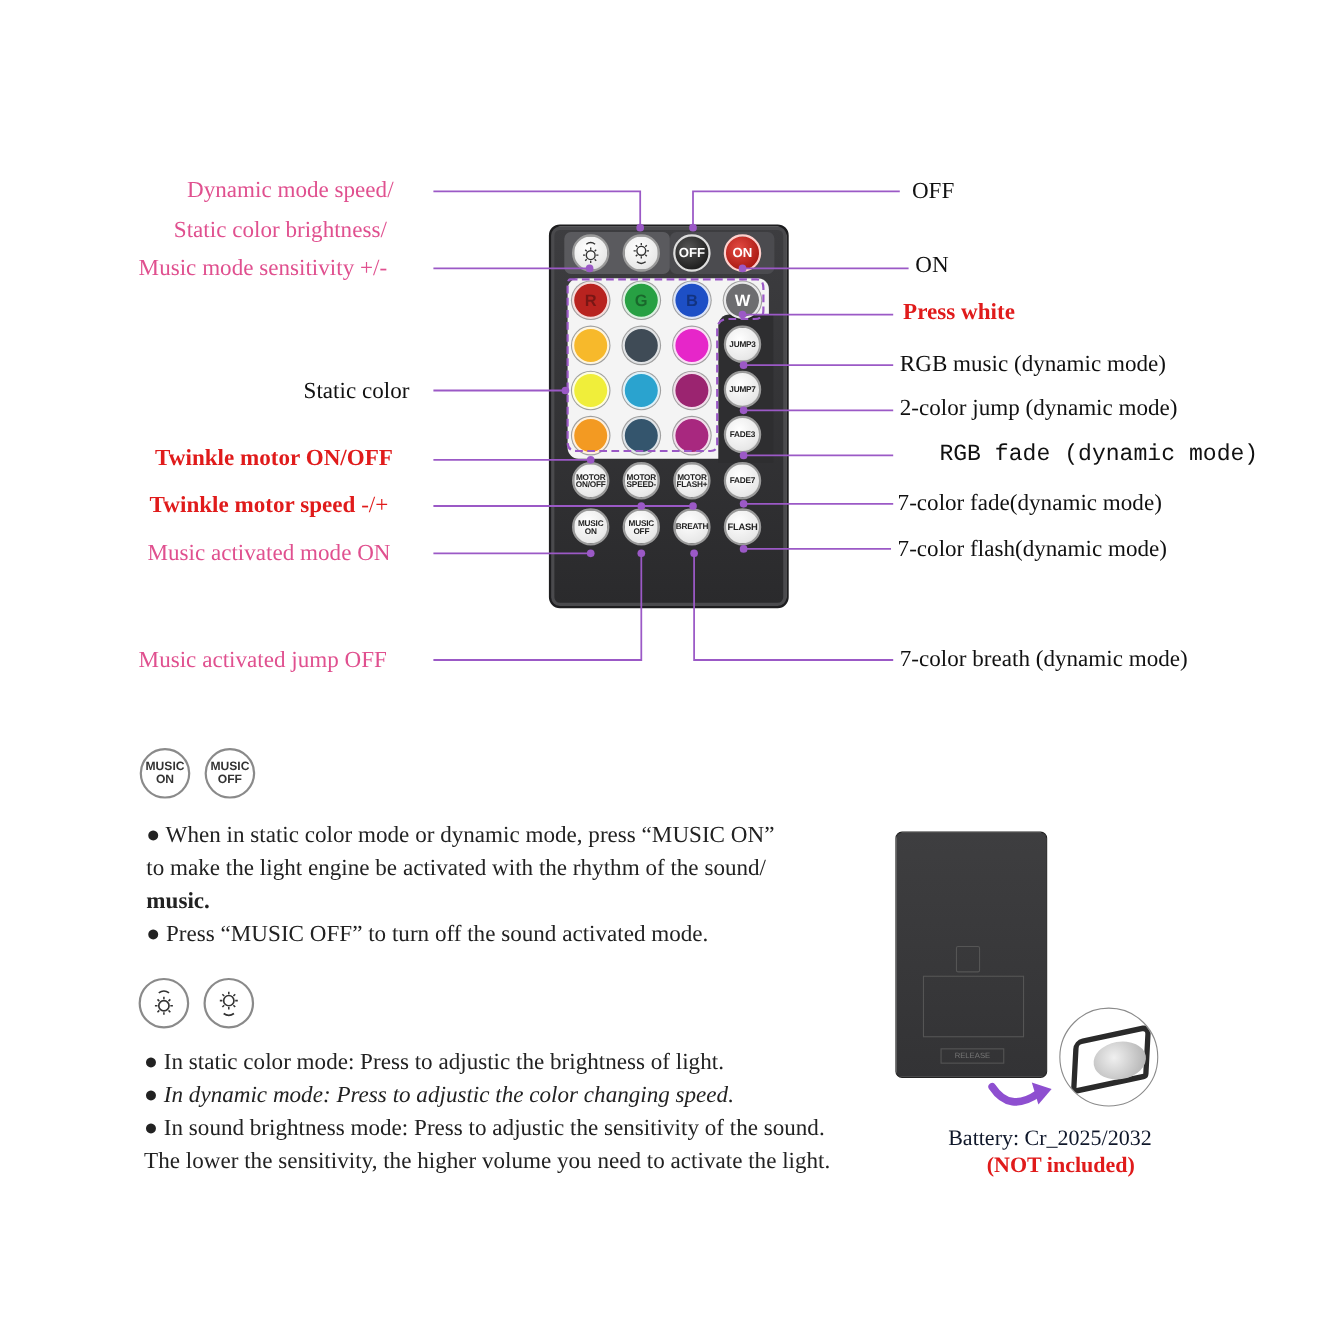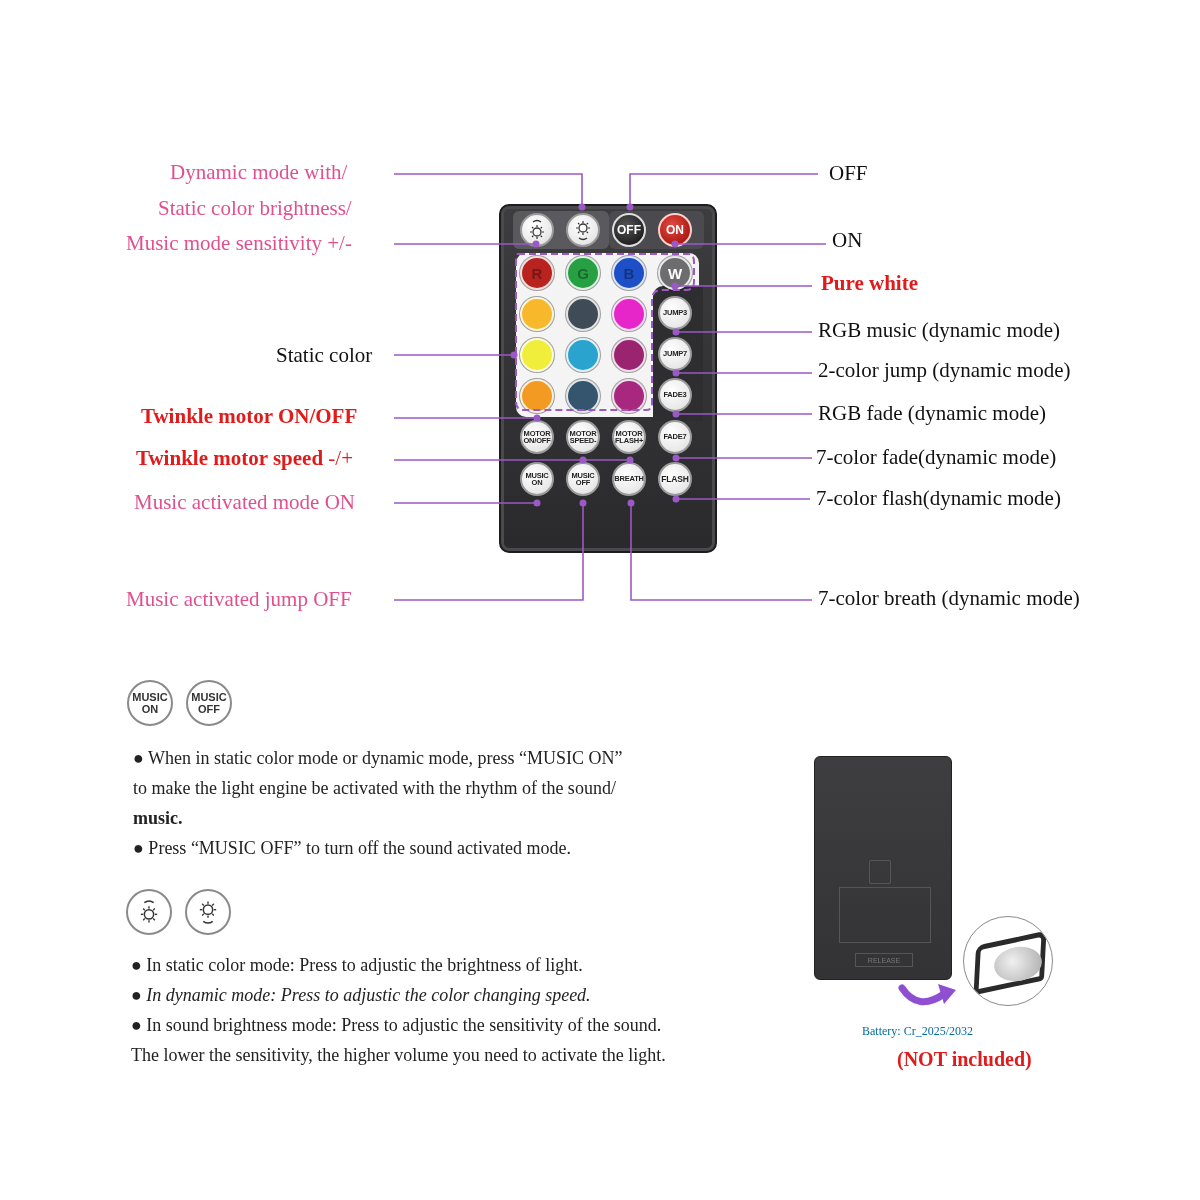--- a/index.html
+++ b/index.html
@@ -58,45 +58,45 @@
   }
   .coin { position: absolute; left: 30px; top: 30px; width: 48px; height: 34px; border-radius: 50%; background: radial-gradient(circle at 40% 40%, #f0f0f0, #a8a8a8); transform: rotate(-10deg); }
   .tray { position: absolute; left: 10px; top: 22px; width: 72px; height: 48px; border: 5px solid #2a2a2a; border-radius: 8px 8px 4px 4px; transform: rotate(-12deg) skewX(-15deg); }
 
   .icon-circle {
     position: absolute; width: 46px; height: 46px; border-radius: 50%; border: 2px solid #8a8a8a;
     display: flex; flex-direction: column; align-items: center; justify-content: center;
     font-family: "Liberation Sans", sans-serif; font-weight: bold; font-size: 11px; color: #333; line-height: 1.1;
     background: #fff;
   }
-  .para { position: absolute; font-size: 18px; color: #222; line-height: 30px; white-space: nowrap; }
-  .battery-txt { position: absolute; font-size: 12px; color: #0369a1; white-space: nowrap; }
+  .para { position: absolute; font-size: 21px; color: #222; line-height: 30px; white-space: nowrap; }
+  .battery-txt { position: absolute; font-size: 20px; color: #0f172a; white-space: nowrap; }
   .not-incl { position: absolute; font-size: 20px; color: #e01b1b; font-weight: bold; white-space: nowrap; }
 </style>
 </head>
 <body>
 
-<div class="lbl pink" style="left:170px; top:162px;">Dynamic mode with/</div>
+<div class="lbl pink" style="left:170px; top:162px;">Dynamic mode speed/</div>
 <div class="lbl pink" style="left:158px; top:198px;">Static color brightness/</div>
 <div class="lbl pink" style="left:126px; top:233px;">Music mode sensitivity +/-</div>
 <div class="lbl black" style="left:276px; top:345px;">Static color</div>
 <div class="lbl red-bold" style="left:141px; top:406px;">Twinkle motor ON/OFF</div>
 <div class="lbl" style="left:136px; top:448px;">
   <span class="red-bold">Twinkle motor speed</span>
   <span style="color:#e01b1b;">-/+</span>
 </div>
 <div class="lbl pink" style="left:134px; top:492px;">Music activated mode ON</div>
 <div class="lbl pink" style="left:126px; top:589px;">Music activated jump OFF</div>
 
 <div class="lbl black" style="left:829px; top:163px;">OFF</div>
 <div class="lbl black" style="left:832px; top:230px;">ON</div>
-<div class="lbl red-bold" style="left:821px; top:273px;">Pure white</div>
+<div class="lbl red-bold" style="left:821px; top:273px;">Press white</div>
 <div class="lbl black" style="left:818px; top:320px;">RGB music (dynamic mode)</div>
 <div class="lbl black" style="left:818px; top:360px;">2-color jump (dynamic mode)</div>
-<div class="lbl black" style="left:818px; top:403px;">RGB fade (dynamic mode)</div>
+<div class="lbl black" style="left:854px; top:403px;font-family:Liberation Mono, monospace;">RGB fade (dynamic mode)</div>
 <div class="lbl black" style="left:816px; top:447px;">7-color fade(dynamic mode)</div>
 <div class="lbl black" style="left:816px; top:488px;">7-color flash(dynamic mode)</div>
 <div class="lbl black" style="left:818px; top:588px;">7-color breath (dynamic mode)</div>
 
 <div class="remote">
   <div class="top-strip-l"></div>
   <div class="top-strip-r"></div>
 
   <div class="btn white" style="left:19px; top:7px;">
     <svg width="22" height="24" viewBox="0 0 22 24">

